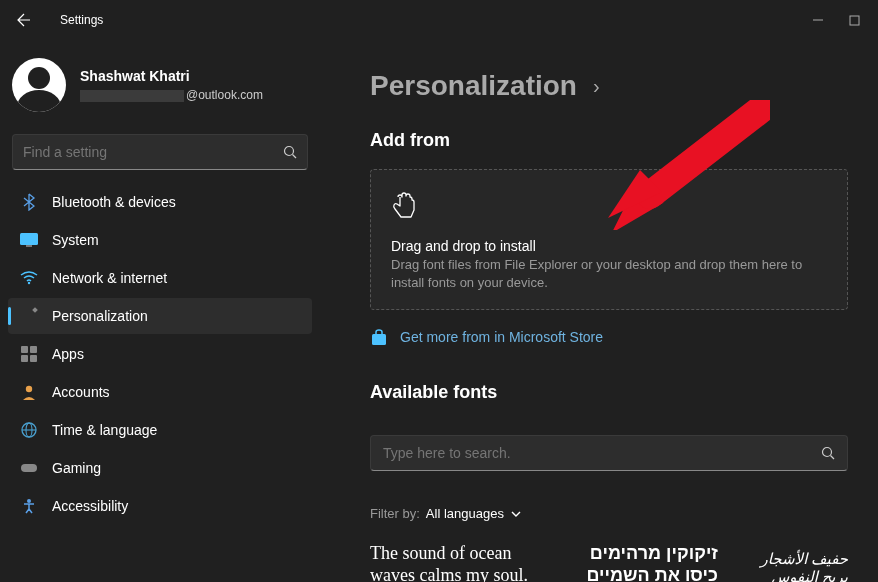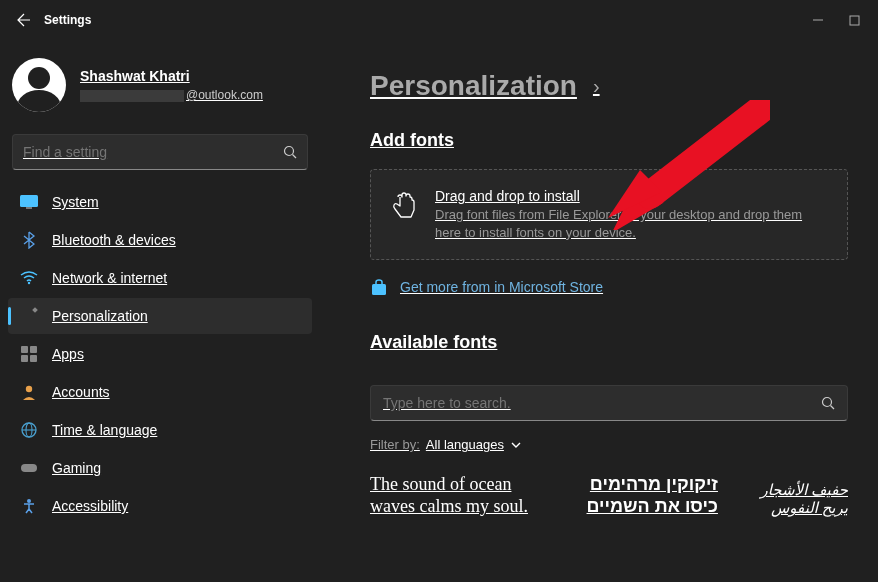--- a/index.html
+++ b/index.html
@@ -1,24 +1,24 @@
 <!DOCTYPE html>
 <html><head>
 <meta charset="utf-8">
 <style>
 * { margin: 0; padding: 0; box-sizing: border-box; font-family: "Segoe UI", -apple-system, sans-serif; }
 body { background: #202020; color: #fff; width: 878px; height: 582px; overflow: hidden; position: relative; }
 
 .titlebar { display: flex; align-items: center; height: 40px; padding: 0 8px; }
 .titlebar .back { width: 32px; height: 32px; display: flex; align-items: center; justify-content: center; color: #fff; }
-.titlebar .title { margin-left: 4px; font-size: 12px; color: #fff; font-weight: bold; }
+.titlebar .title { margin-left: 20px; font-size: 12px; color: #fff; }
 .titlebar .window-controls { margin-left: auto; display: flex; gap: 24px; padding-right: 10px; }
 .titlebar .window-controls div { width: 12px; height: 12px; display: flex; align-items: center; justify-content: center; color: #aaa; }
 
-.layout { display: flex; height: calc(100% - 40px); text-decoration: underline; }
+.layout { display: flex; height: calc(100% - 40px); }
 .sidebar { width: 320px; padding: 10px 8px 0 8px; display: flex; flex-direction: column; }
 .profile { display: flex; align-items: center; gap: 14px; padding: 8px 4px 16px 4px; }
 .avatar { width: 54px; height: 54px; border-radius: 50%; background: #fff; position: relative; overflow: hidden; }
 .avatar::before { content: ""; position: absolute; top: 9px; left: 50%; transform: translateX(-50%); width: 22px; height: 22px; border-radius: 50%; background: #202020; }
 .avatar::after { content: ""; position: absolute; bottom: -12px; left: 50%; transform: translateX(-50%); width: 44px; height: 34px; border-radius: 50%; background: #202020; }
 .profile-name { font-size: 14px; font-weight: 600; }
 .profile-email { font-size: 12px; color: #ccc; margin-top: 4px; }
 .profile-email-hidden { display: inline-block; width: 104px; height: 12px; background: #3b3b3b; vertical-align: middle; margin-right: 2px; }
 
 .search { margin: 6px 4px 14px 4px; height: 36px; background: #2d2d2d; border: 1px solid #3a3a3a; border-bottom: 1px solid #888; border-radius: 4px; display: flex; align-items: center; padding: 0 10px; }
@@ -32,34 +32,34 @@
 .navitem .icon { width: 18px; height: 18px; display: flex; align-items: center; justify-content: center; }
 
 .main { flex: 1; padding: 20px 30px 0 50px; overflow: hidden; }
 .breadcrumb { display: flex; align-items: center; gap: 16px; margin-bottom: 28px; margin-top: 10px; }
 .crumb-parent { font-size: 28px; font-weight: 600; color: #aaa; }
 .crumb-sep { font-size: 20px; color: #aaa; }
 .crumb-current { font-size: 28px; font-weight: 600; color: #fff; }
 
 .section-title { font-size: 18px; font-weight: 600; margin-bottom: 18px; margin-top: 4px; }
 
-.dropzone { border: 1px dashed #555; border-radius: 4px; padding: 18px 20px; display: flex; gap: 18px; background: #272727; }
+.dropzone { border: 1px dashed #555; border-radius: 4px; padding: 18px 20px; display: flex; gap: 18px; background: #272727; flex-direction: column; }
 .dropzone .drop-icon { padding-top: 4px; }
 .dropzone-title { font-size: 14px; color: #fff; }
 .dropzone-desc { font-size: 13px; color: #999; margin-top: 2px; line-height: 1.35; }
 
 .store-link { display: flex; align-items: center; gap: 12px; margin-top: 18px; }
 .store-link-text { color: #6fb3e0; font-size: 14px; }
 
 .available-title { font-size: 18px; font-weight: 600; margin-top: 36px; margin-bottom: 16px; }
 
 .font-search { height: 36px; background: #2d2d2d; border: 1px solid #3a3a3a; border-bottom: 1px solid #888; border-radius: 4px; display: flex; align-items: center; padding: 0 12px; margin-top: 32px; }
 .font-search input { flex: 1; background: transparent; border: none; outline: none; color: #ccc; font-size: 14px; }
 
-.filter { display: flex; align-items: center; gap: 6px; margin-top: 16px; font-size: 13px; }
+.filter { display: flex; align-items: center; gap: 6px; margin-top: 35px; font-size: 13px; }
 .filter-label { color: #999; }
 .filter-value { color: #fff; }
 
 .previews { display: flex; gap: 29px; margin-top: 22px; align-items: flex-end; }
 .preview { font-size: 18px; line-height: 1.2; max-width: 160px; }
 .preview.serif { font-family: Georgia, serif; }
 .preview.rtl1 { direction: rtl; font-weight: 600; }
 .preview.rtl2 { direction: rtl; font-style: italic; font-family: serif; font-size: 15px; }
 
 
@@ -107,34 +107,34 @@
         <svg width="14" height="14" viewBox="0 0 14 14">
             <circle cx="6" cy="6" r="4.5" stroke="#ccc" stroke-width="1.2" fill="none"></circle>
             <line x1="9.5" y1="9.5" x2="13" y2="13" stroke="#ccc" stroke-width="1.2"></line>
           </svg>
       </span>
     </div>
 
     <div class="navlist">
       <div class="navitem">
         <span class="icon">
+            <svg width="14" height="18" viewBox="0 0 14 18">
+              <path d="M7 1 L12 5 L7 9 L12 13 L7 17 V1 M2 5 L12 13 M2 13 L12 5" stroke="#5aa0e8" stroke-width="1.3" fill="none"></path>
+            </svg>
+          </span>
+        <span>Bluetooth &amp; devices</span>
+      </div>
+      <div class="navitem">
+        <span class="icon">
             <svg width="18" height="14" viewBox="0 0 18 14">
               <rect x="0" y="0" width="18" height="12" rx="1.5" fill="#4cc2ff"></rect>
               <rect x="6" y="12" width="6" height="2" fill="#777"></rect>
             </svg>
           </span>
         <span>System</span>
-      </div>
-      <div class="navitem">
-        <span class="icon">
-            <svg width="14" height="18" viewBox="0 0 14 18">
-              <path d="M7 1 L12 5 L7 9 L12 13 L7 17 V1 M2 5 L12 13 M2 13 L12 5" stroke="#5aa0e8" stroke-width="1.3" fill="none"></path>
-            </svg>
-          </span>
-        <span>Bluetooth &amp; devices</span>
       </div>
       <div class="navitem">
         <span class="icon">
             <svg width="18" height="14" viewBox="0 0 18 14">
               <path d="M1 4 Q9 -2 17 4 M4 7 Q9 3 14 7 M7 10 Q9 8 11 10" stroke="#4cc2ff" stroke-width="1.5" fill="none"></path>
               <circle cx="9" cy="12" r="1.2" fill="#4cc2ff"></circle>
             </svg>
           </span>
         <span>Network &amp; internet</span>
       </div>
@@ -196,21 +196,21 @@
       </div>
     </div>
   </div>
 
   <div class="main">
     <div class="breadcrumb">
       <span class="crumb-parent">Personalization</span>
       <span class="crumb-sep">›</span>
     </div>
 
-    <div class="section-title">Add fonts</div>
+    <div class="section-title">Add from</div>
 
     <div class="dropzone">
       <div class="drop-icon">
         <svg width="26" height="28" viewBox="0 0 26 28">
             <path d="M9 5 V14 L6 12 Q4 11 3 13 Q2 15 4 17 L10 25 H20 L23 18 V10 Q23 8 21 8 V7 Q21 5 19 5 V4 Q19 2 17 2 Q15 2 15 4 V3 Q15 1 13 1 Q11 1 11 3 V5 Q11 3 9 3 Q7 3 7 5" stroke="#fff" stroke-width="1.3" fill="none" stroke-linejoin="round"></path>
           </svg>
       </div>
       <div>
         <div class="dropzone-title">Drag and drop to install</div>
         <div class="dropzone-desc">Drag font files from File Explorer or your desktop and drop them here to install fonts on your device.</div>

